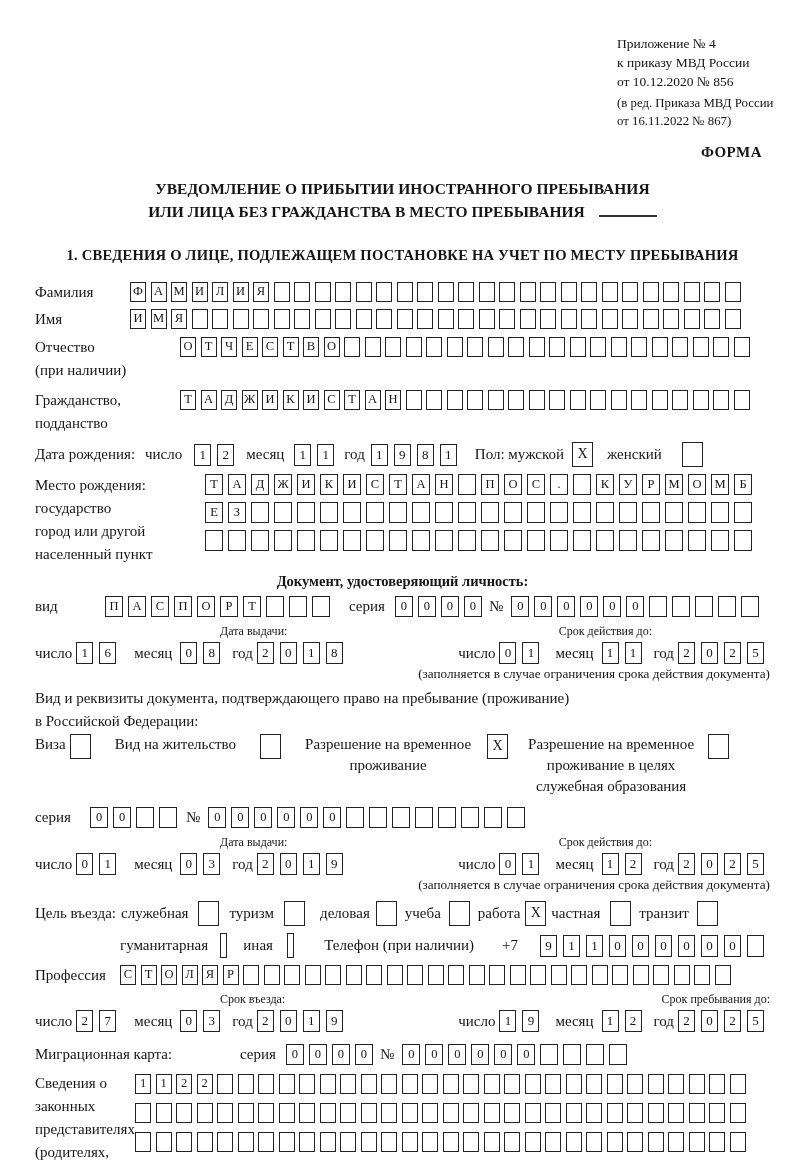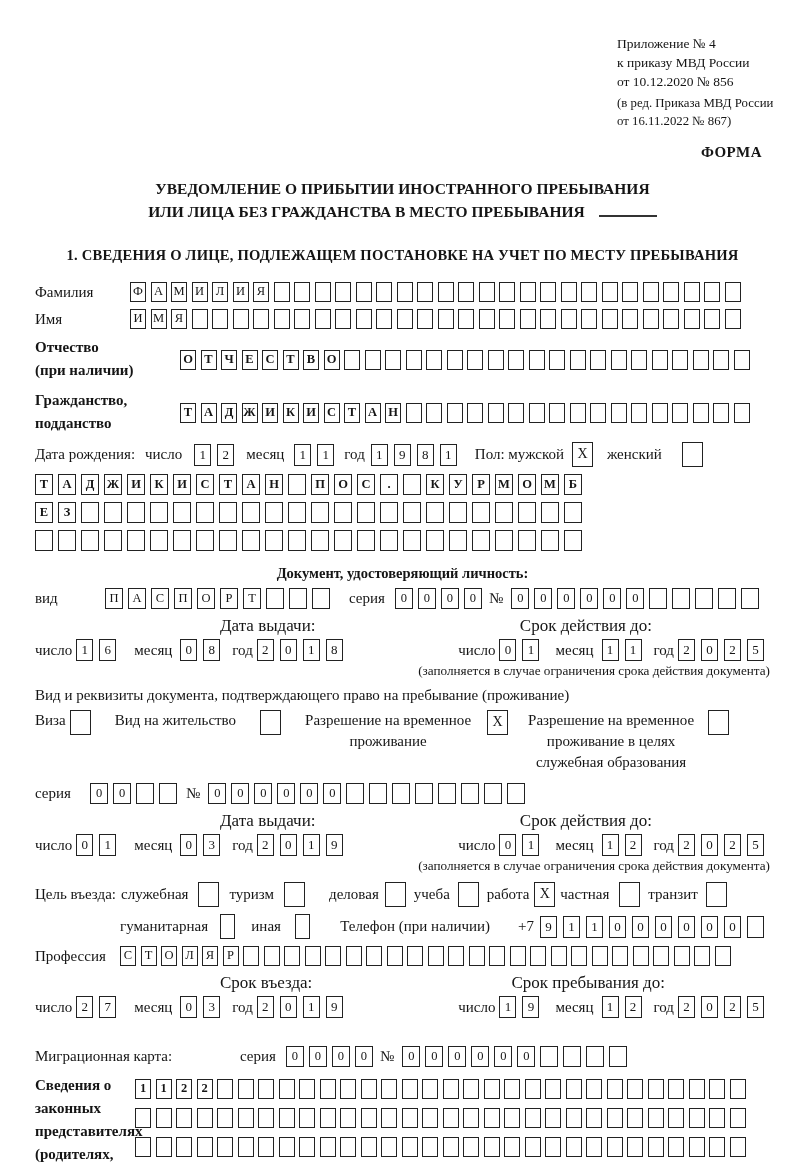--- a/index.html
+++ b/index.html
@@ -19,27 +19,27 @@
   
   .cb{display:inline-block;box-sizing:border-box;width:16px;height:20px;border:1.6px solid #222;
       margin-right:4.5px;text-align:center;font-size:12.5px;line-height:17px;vertical-align:middle;background:#fff;}
   .cells{white-space:nowrap;}
   .cells-md .cb{width:18px;height:21px;margin-right:5px;line-height:18px;}
   .cells-dt .cb{width:17px;height:22px;margin-right:6px;line-height:19px;font-size:13px;}
   .chk{display:inline-block;box-sizing:border-box;width:21px;height:25px;border:1.6px solid #222;
        text-align:center;font-size:14px;line-height:22px;vertical-align:middle;background:#fff;}
 
   .frow{display:flex;align-items:center;margin-bottom:7px;}
-  .frow2{display:flex;align-items:center;margin-bottom:7px;font-weight:bold;}
+  .frow2{display:flex;align-items:flex-start;margin-bottom:7px;}
   .lbl{flex:0 0 auto;}
   .lblcol{flex:0 0 auto;line-height:23px;}
   .cellrows .cells{display:block;margin-bottom:7px;}
 
   .center-b{text-align:center;font-weight:bold;font-size:14.5px;margin:4px 0 6px 0;}
-  .dhdr{display:flex;font-size:17px;margin-bottom:3px;}
+  .dhdr{display:flex;font-size:12px;margin-bottom:3px;}
   .drow{display:flex;align-items:center;margin-bottom:2px;}
   .dgrp{display:flex;align-items:center;white-space:nowrap;}
   .note-r{text-align:right;font-size:13.2px;margin:2px 0 8px 0;}
   .perm-row{display:flex;align-items:flex-start;margin:4px 0 10px 0;line-height:21px;}
   .perm-col{text-align:center;font-family:Liberation Serif, serif;}
 </style>
 </head>
 <body>
 
 <div class="page">
@@ -97,20 +97,26 @@
     <span class="cells cells-dt"><span class="cb">1</span><span class="cb">1</span></span>
     <span class="lbl" style="margin:0 6px 0 4px">год</span>
     <span class="cells cells-dt"><span class="cb">1</span><span class="cb">9</span><span class="cb">8</span><span class="cb">1</span></span>
     <span class="lbl" style="margin-left:12px">Пол: мужской</span>
     <span class="chk" style="margin-left:8px">X</span>
     <span class="lbl" style="margin-left:14px">женский</span>
     <span class="chk" style="margin-left:20px"></span>
   </div>
 
   <div class="frow2" style="margin-top:4px">
+    <span class="lblcol" style="width:170px">
+      <div>Место рождения:</div>
+      <div>государство</div>
+      <div>город или другой</div>
+      <div>населенный пункт</div>
+    </span>
     <span class="cellrows">
       <span class="cells cells-md"><span class="cb">Т</span><span class="cb">А</span><span class="cb">Д</span><span class="cb">Ж</span><span class="cb">И</span><span class="cb">К</span><span class="cb">И</span><span class="cb">С</span><span class="cb">Т</span><span class="cb">А</span><span class="cb">Н</span><span class="cb"></span><span class="cb">П</span><span class="cb">О</span><span class="cb">С</span><span class="cb">.</span><span class="cb"></span><span class="cb">К</span><span class="cb">У</span><span class="cb">Р</span><span class="cb">М</span><span class="cb">О</span><span class="cb">М</span><span class="cb">Б</span></span>
       <span class="cells cells-md"><span class="cb">Е</span><span class="cb">З</span><span class="cb"></span><span class="cb"></span><span class="cb"></span><span class="cb"></span><span class="cb"></span><span class="cb"></span><span class="cb"></span><span class="cb"></span><span class="cb"></span><span class="cb"></span><span class="cb"></span><span class="cb"></span><span class="cb"></span><span class="cb"></span><span class="cb"></span><span class="cb"></span><span class="cb"></span><span class="cb"></span><span class="cb"></span><span class="cb"></span><span class="cb"></span><span class="cb"></span></span>
       <span class="cells cells-md"><span class="cb"></span><span class="cb"></span><span class="cb"></span><span class="cb"></span><span class="cb"></span><span class="cb"></span><span class="cb"></span><span class="cb"></span><span class="cb"></span><span class="cb"></span><span class="cb"></span><span class="cb"></span><span class="cb"></span><span class="cb"></span><span class="cb"></span><span class="cb"></span><span class="cb"></span><span class="cb"></span><span class="cb"></span><span class="cb"></span><span class="cb"></span><span class="cb"></span><span class="cb"></span><span class="cb"></span></span>
     </span>
   </div>
 
   <div class="center-b">Документ, удостоверяющий личность:</div>
 
   <div class="frow">
@@ -140,20 +146,21 @@
       <span class="cells cells-dt" style="margin-left:4px"><span class="cb">0</span><span class="cb">1</span></span>
       <span style="margin:0 8px 0 10px">месяц</span>
       <span class="cells cells-dt"><span class="cb">1</span><span class="cb">1</span></span>
       <span style="margin:0 4px 0 6px">год</span>
       <span class="cells cells-dt"><span class="cb">2</span><span class="cb">0</span><span class="cb">2</span><span class="cb">5</span></span>
     </span>
   </div>
   <div class="note-r">(заполняется в случае ограничения срока действия документа)</div>
 
   <div style="margin-bottom:6px">Вид и реквизиты документа, подтверждающего право на пребывание (проживание)</div>
+  <div style="margin-bottom:4px">в Российской Федерации:</div>
 
   <div class="perm-row">
     <span>Виза</span>
     <span class="chk" style="margin-left:4px"></span>
     <span style="margin-left:24px">Вид на жительство</span>
     <span class="chk" style="margin-left:24px"></span>
     <span class="perm-col" style="margin-left:24px">
       <div>Разрешение на временное</div>
       <div>проживание</div>
     </span>
@@ -196,71 +203,71 @@
     </span>
   </div>
   <div class="note-r">(заполняется в случае ограничения срока действия документа)</div>
 
   <div class="frow">
     <span class="lbl">Цель въезда:</span>
     <span class="lbl" style="margin-left:5px">служебная</span>
     <span class="chk" style="margin-left:10px"></span>
     <span class="lbl" style="margin-left:10px">туризм</span>
     <span class="chk" style="margin-left:10px"></span>
-    <span class="lbl" style="margin-left:24px">деловая</span>
+    <span class="lbl" style="margin-left:15px">деловая</span>
     <span class="chk" style="margin-left:6px"></span>
     <span class="lbl" style="margin-left:8px">учеба</span>
     <span class="chk" style="margin-left:8px"></span>
     <span class="lbl" style="margin-left:8px">работа</span>
     <span class="chk" style="margin-left:5px">X</span>
     <span class="lbl" style="margin-left:5px">частная</span>
     <span class="chk" style="margin-left:10px"></span>
     <span class="lbl" style="margin-left:8px">транзит</span>
     <span class="chk" style="margin-left:8px"></span>
   </div>
 
   <div class="frow">
     <span class="lbl" style="margin-left:85px">гуманитарная</span>
     <span class="chk" style="margin-left:12px"></span>
     <span class="lbl" style="margin-left:16px">иная</span>
     <span class="chk" style="margin-left:14px"></span>
     <span class="lbl" style="margin-left:30px">Телефон (при наличии)</span>
     <span class="lbl" style="margin-left:28px">+7</span>
-    <span class="cells cells-dt" style="margin-left:6px"><span class="cb">9</span><span class="cb">1</span><span class="cb">1</span><span class="cb">0</span><span class="cb">0</span><span class="cb">0</span><span class="cb">0</span><span class="cb">0</span><span class="cb">0</span><span class="cb"></span></span>
+    <span class="cells cells-dt" style="margin-left:22px"><span class="cb">9</span><span class="cb">1</span><span class="cb">1</span><span class="cb">0</span><span class="cb">0</span><span class="cb">0</span><span class="cb">0</span><span class="cb">0</span><span class="cb">0</span><span class="cb"></span></span>
   </div>
 
   <div class="frow">
     <span class="lbl" style="width:85px">Профессия</span>
     <span class="cells"><span class="cb">С</span><span class="cb">Т</span><span class="cb">О</span><span class="cb">Л</span><span class="cb">Я</span><span class="cb">Р</span><span class="cb"></span><span class="cb"></span><span class="cb"></span><span class="cb"></span><span class="cb"></span><span class="cb"></span><span class="cb"></span><span class="cb"></span><span class="cb"></span><span class="cb"></span><span class="cb"></span><span class="cb"></span><span class="cb"></span><span class="cb"></span><span class="cb"></span><span class="cb"></span><span class="cb"></span><span class="cb"></span><span class="cb"></span><span class="cb"></span><span class="cb"></span><span class="cb"></span><span class="cb"></span><span class="cb"></span></span>
   </div>
 
   <div class="dhdr" style="margin-top:4px">
     <span style="margin-left:185px">Срок въезда:</span>
-    <span style="margin-left:auto;margin-right:105px">Срок пребывания до:</span>
+    <span style="margin-left:auto;">Срок пребывания до:</span>
   </div>
   <div class="drow">
     <span class="dgrp">
       <span>число</span>
       <span class="cells cells-dt" style="margin-left:4px"><span class="cb">2</span><span class="cb">7</span></span>
       <span style="margin:0 8px 0 12px">месяц</span>
       <span class="cells cells-dt"><span class="cb">0</span><span class="cb">3</span></span>
       <span style="margin:0 4px 0 6px">год</span>
       <span class="cells cells-dt"><span class="cb">2</span><span class="cb">0</span><span class="cb">1</span><span class="cb">9</span></span>
     </span>
     <span class="dgrp" style="margin-left:auto">
       <span>число</span>
       <span class="cells cells-dt" style="margin-left:4px"><span class="cb">1</span><span class="cb">9</span></span>
       <span style="margin:0 8px 0 10px">месяц</span>
       <span class="cells cells-dt"><span class="cb">1</span><span class="cb">2</span></span>
       <span style="margin:0 4px 0 6px">год</span>
       <span class="cells cells-dt"><span class="cb">2</span><span class="cb">0</span><span class="cb">2</span><span class="cb">5</span></span>
     </span>
   </div>
 
-  <div class="frow" style="margin-top:28px">
+  <div class="frow" style="margin-top:12px">
     <span class="lbl" style="width:205px">Миграционная карта:</span>
     <span class="lbl" style="margin-right:10px">серия</span>
     <span class="cells cells-md"><span class="cb">0</span><span class="cb">0</span><span class="cb">0</span><span class="cb">0</span></span>
     <span class="lbl" style="margin:0 8px 0 2px">№</span>
     <span class="cells cells-md"><span class="cb">0</span><span class="cb">0</span><span class="cb">0</span><span class="cb">0</span><span class="cb">0</span><span class="cb">0</span><span class="cb"></span><span class="cb"></span><span class="cb"></span><span class="cb"></span></span>
   </div>
 
   <div class="frow2" style="margin-top:6px">
     <span class="lblcol" style="width:100px">
       <div>Сведения о</div>

